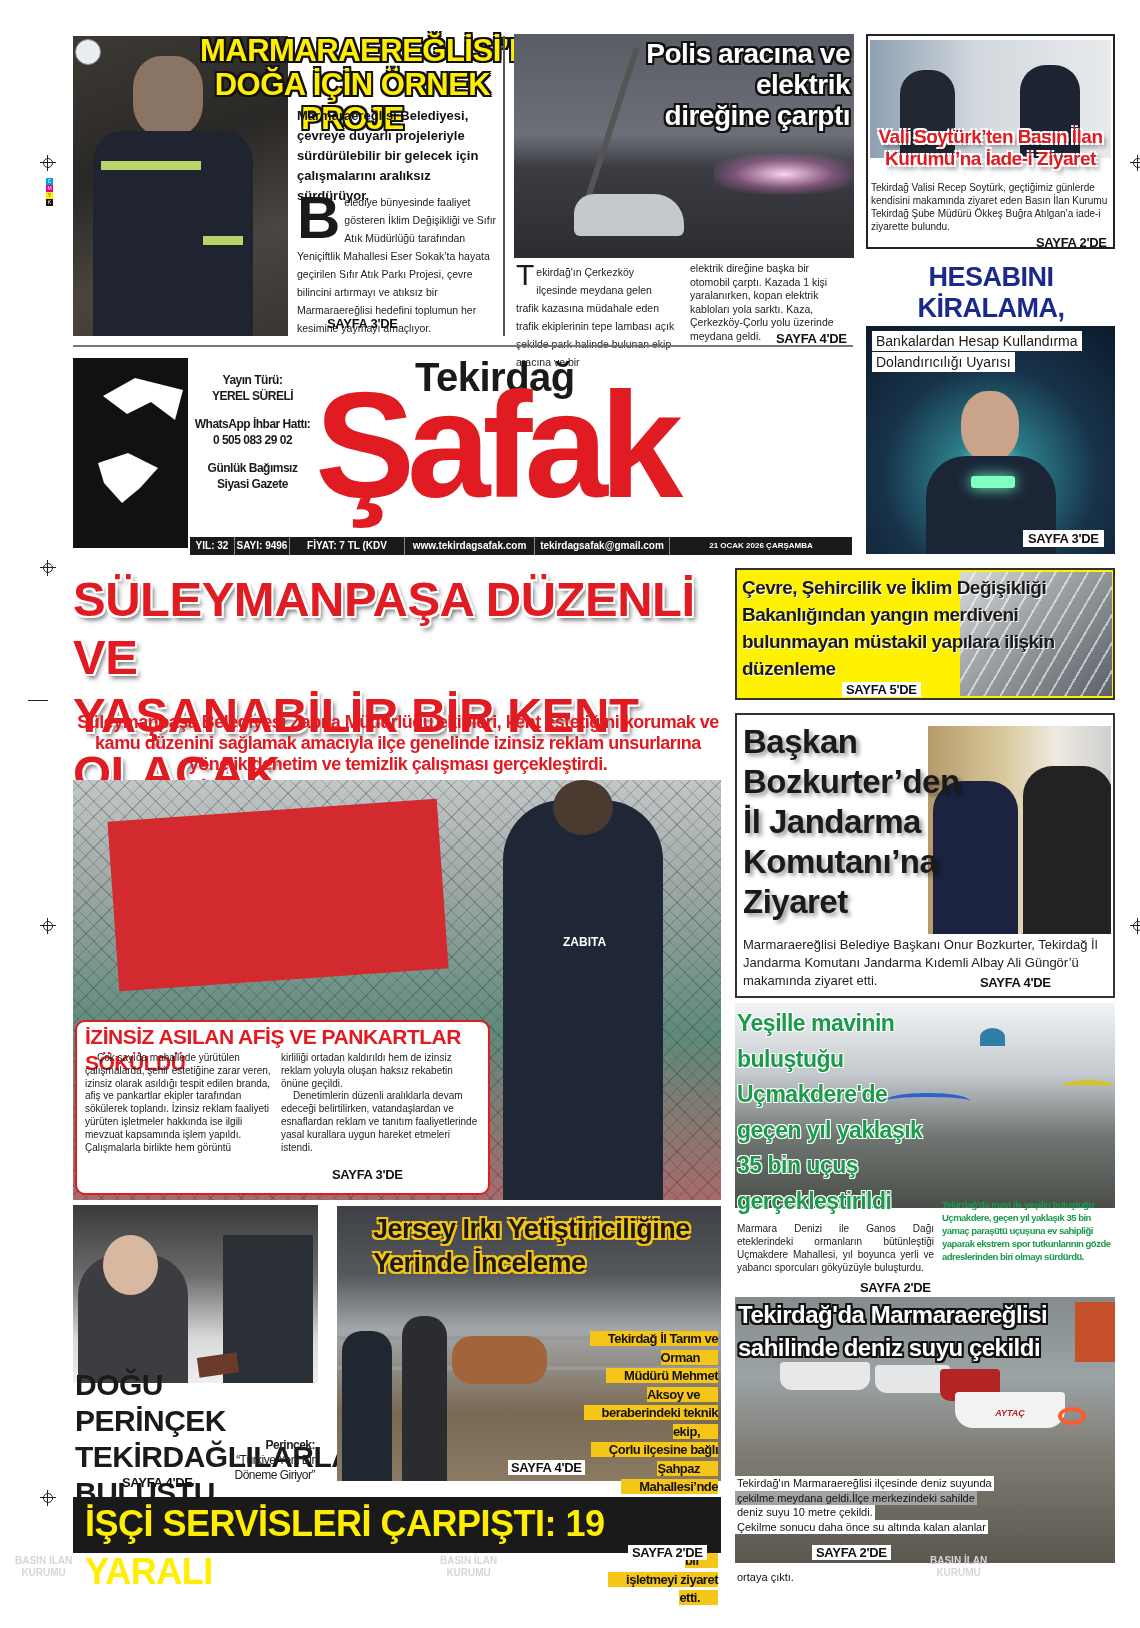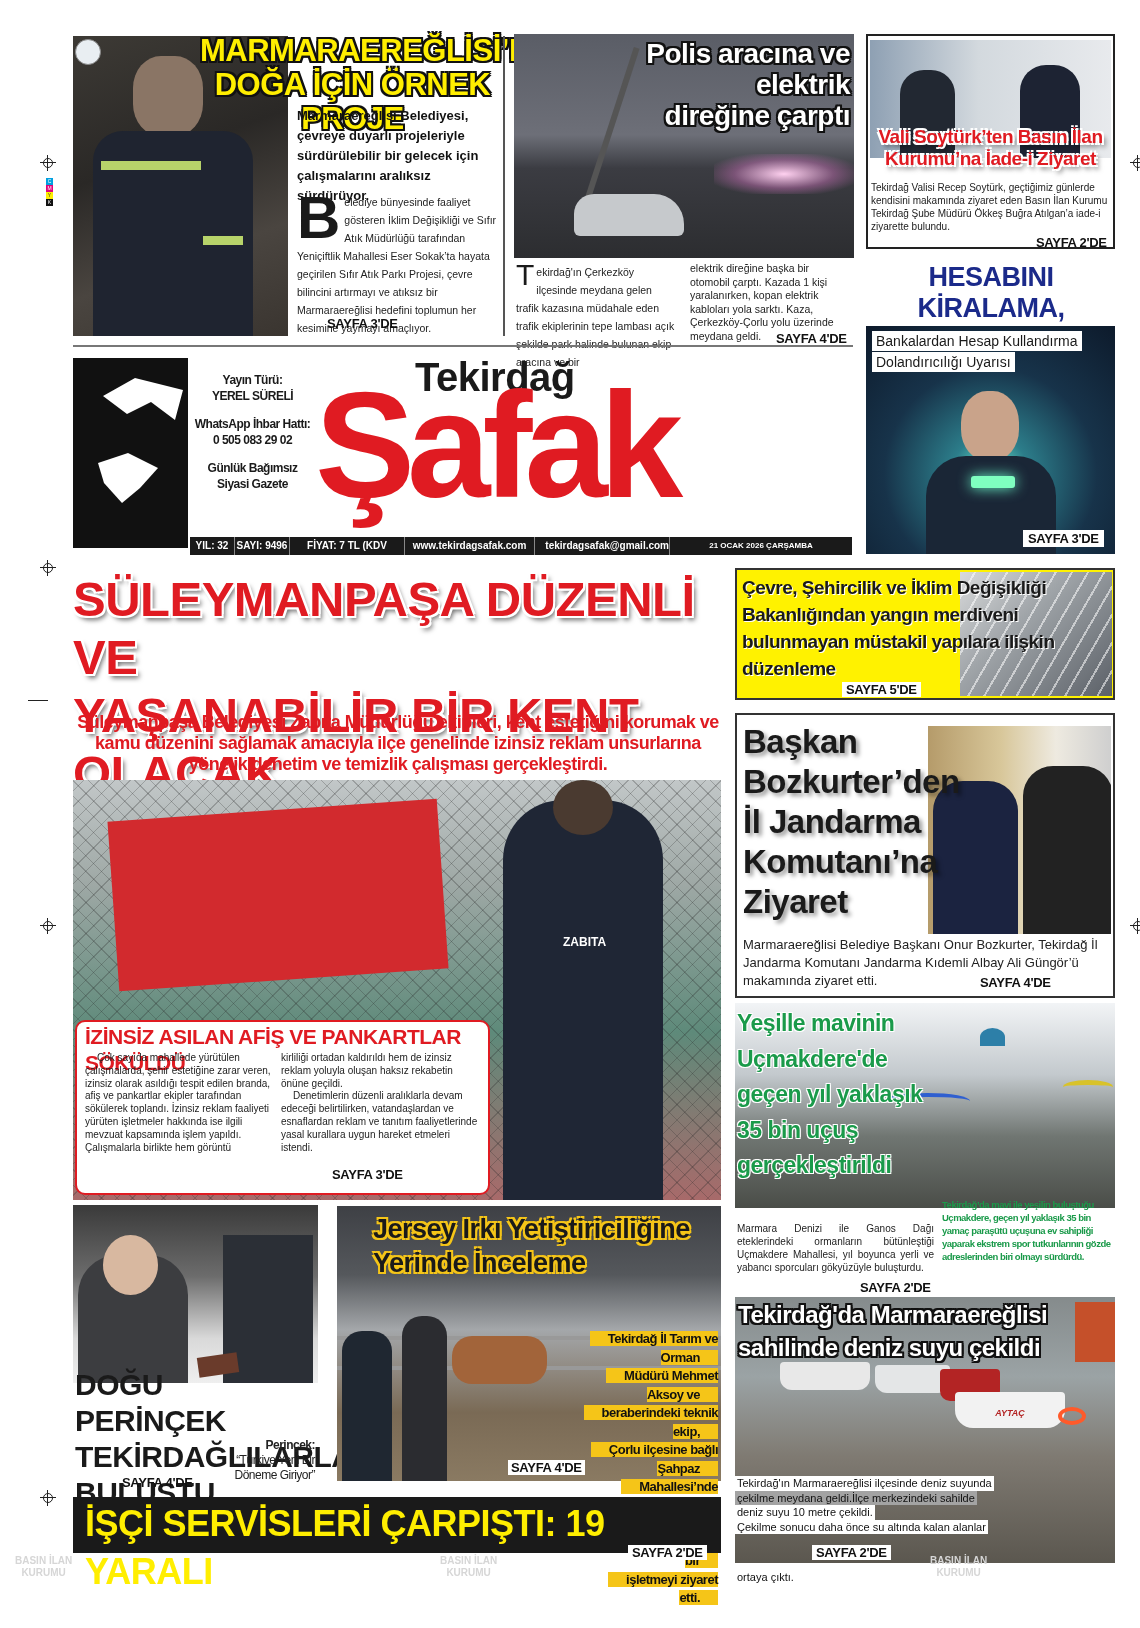--- a/index.html
+++ b/index.html
@@ -126,21 +126,21 @@
   <div>Günlük Bağımsız</div>
   <div>Siyasi Gazete</div>
 </div>
 <div class="abs cond" style="left:415px;top:355px;font-size:40px;line-height:44px;color:#1a1a1a;">Tekirdağ</div>
 <div class="abs" style="left:315px;top:370px;font-size:150px;line-height:150px;font-weight:bold;color:#e01b22;letter-spacing:-8px;font-family:'Liberation Sans', sans-serif;">Şafak</div>
 <div class="abs" style="left:190px;top:537px;width:662px;height:18px;background:#1a1a1a;display:flex;">
   <div style="flex:0 0 45px;color:#fff;font-size:10px;line-height:18px;font-weight:bold;text-align:center;border-right:1px solid #888;">YIL: 32</div>
   <div style="flex:0 0 55px;color:#fff;font-size:10px;line-height:18px;font-weight:bold;text-align:center;border-right:1px solid #888;">SAYI: 9496</div>
   <div style="flex:0 0 115px;color:#fff;font-size:10px;line-height:18px;font-weight:bold;text-align:center;border-right:1px solid #888;">FİYAT: 7  TL (KDV DAHİL)</div>
   <div style="flex:0 0 130px;color:#fff;font-size:10px;line-height:18px;font-weight:bold;text-align:center;border-right:1px solid #888;">www.tekirdagsafak.com</div>
-  <div style="flex:0 0 135px;color:#fff;font-size:10px;line-height:18px;font-weight:bold;text-align:right;border-right:1px solid #888;">tekirdagsafak@gmail.com</div>
+  <div style="flex:0 0 135px;color:#fff;font-size:10px;line-height:18px;font-weight:bold;text-align:center;border-right:1px solid #888;">tekirdagsafak@gmail.com</div>
   <div style="flex:1;color:#fff;font-size:8px;line-height:18px;font-weight:bold;text-align:center;">21 OCAK  2026 ÇARŞAMBA</div>
 </div>
 
 <div class="abs cond outline-red" style="left:73px;top:570px;width:650px;font-size:49px;line-height:58px;">
   <div>SÜLEYMANPAŞA DÜZENLİ VE</div>
   <div>YAŞANABİLİR BİR KENT OLACAK</div>
 </div>
 <div class="abs cond" style="left:73px;top:712px;width:650px;font-size:18px;line-height:21px;color:#e01b22;text-align:center;">Süleymanpaşa Belediyesi Zabıta Müdürlüğü ekipleri, kent estetiğini korumak ve kamu düzenini sağlamak amacıyla ilçe genelinde izinsiz reklam unsurlarına yönelik denetim ve temizlik çalışması gerçekleştirdi.</div>
 <div class="photo" style="left:73px;top:780px;width:648px;height:420px;background:linear-gradient(180deg,#c2c7c8 0%,#9ea8a5 25%,#5e8a7a 60%,#a86a6a 100%);">
   <div class="abs" style="left:0;top:0;width:648px;height:420px;background:repeating-linear-gradient(45deg,transparent 0 10px,rgba(40,40,40,0.25) 10px 11px),repeating-linear-gradient(-45deg,transparent 0 10px,rgba(40,40,40,0.25) 10px 11px);"></div>
@@ -180,20 +180,21 @@
 <div class="abs" style="left:743px;top:936px;width:368px;font-size:13px;line-height:18px;color:#222;">Marmaraereğlisi Belediye Başkanı Onur Bozkurter, Tekirdağ İl Jandarma Komutanı Jandarma Kıdemli Albay Ali Güngör’ü makamında ziyaret etti.</div>
 <div class="abs sayfa" style="left:980px;top:975px;">SAYFA 4'DE</div>
 
 <div class="photo" style="left:735px;top:1003px;width:380px;height:205px;background:linear-gradient(180deg,#f2f4f6 0%,#c3c9cd 35%,#707672 65%,#4a4d48 100%);">
   <div class="abs" style="left:245px;top:25px;width:25px;height:18px;border-radius:50% 50% 0 0;background:#2d7fa8;"></div>
   <div class="abs" style="left:150px;top:90px;width:85px;height:16px;border-top:4px solid #2f5fd0;border-radius:50% 50% 0 0;"></div>
   <div class="abs" style="left:328px;top:77px;width:50px;height:14px;border-top:5px solid #d8c22a;border-radius:50% 50% 0 0;"></div>
 </div>
 <div class="abs cond" style="left:737px;top:1006px;width:230px;font-size:23px;line-height:35.5px;color:#1a9a4a;text-shadow:-1px -1px 0 #fff,1px -1px 0 #fff,-1px 1px 0 #fff,1px 1px 0 #fff;">
   <div>Yeşille mavinin</div>
+  <div>buluştuğu</div>
   <div>Uçmakdere'de</div>
   <div>geçen yıl yaklaşık</div>
   <div>35 bin uçuş</div>
   <div>gerçekleştirildi</div>
 </div>
 <div class="abs body-text" style="left:737px;top:1222px;width:197px;font-size:10px;line-height:13px;text-align:justify;background:rgba(255,255,255,0.85);">Marmara Denizi ile Ganos Dağı eteklerindeki ormanların bütünleştiği Uçmakdere Mahallesi, yıl boyunca yerli ve yabancı sporcuları gökyüzüyle buluşturdu.</div>
 <div class="abs cond" style="left:942px;top:1198px;width:175px;font-size:9.5px;line-height:13px;color:#1a9a4a;">Tekirdağ’da mavi ile yeşilin buluştuğu Uçmakdere, geçen yıl yaklaşık 35 bin yamaç paraşütü uçuşuna ev sahipliği yaparak ekstrem spor tutkunlarının gözde adreslerinden biri olmayı sürdürdü.</div>
 <div class="abs sayfa" style="left:860px;top:1280px;">SAYFA 2'DE</div>
 
 <div class="photo" style="left:735px;top:1297px;width:380px;height:266px;background:linear-gradient(180deg,#858b8c 0%,#9ba3a5 30%,#7f7a72 60%,#5b574f 100%);">

